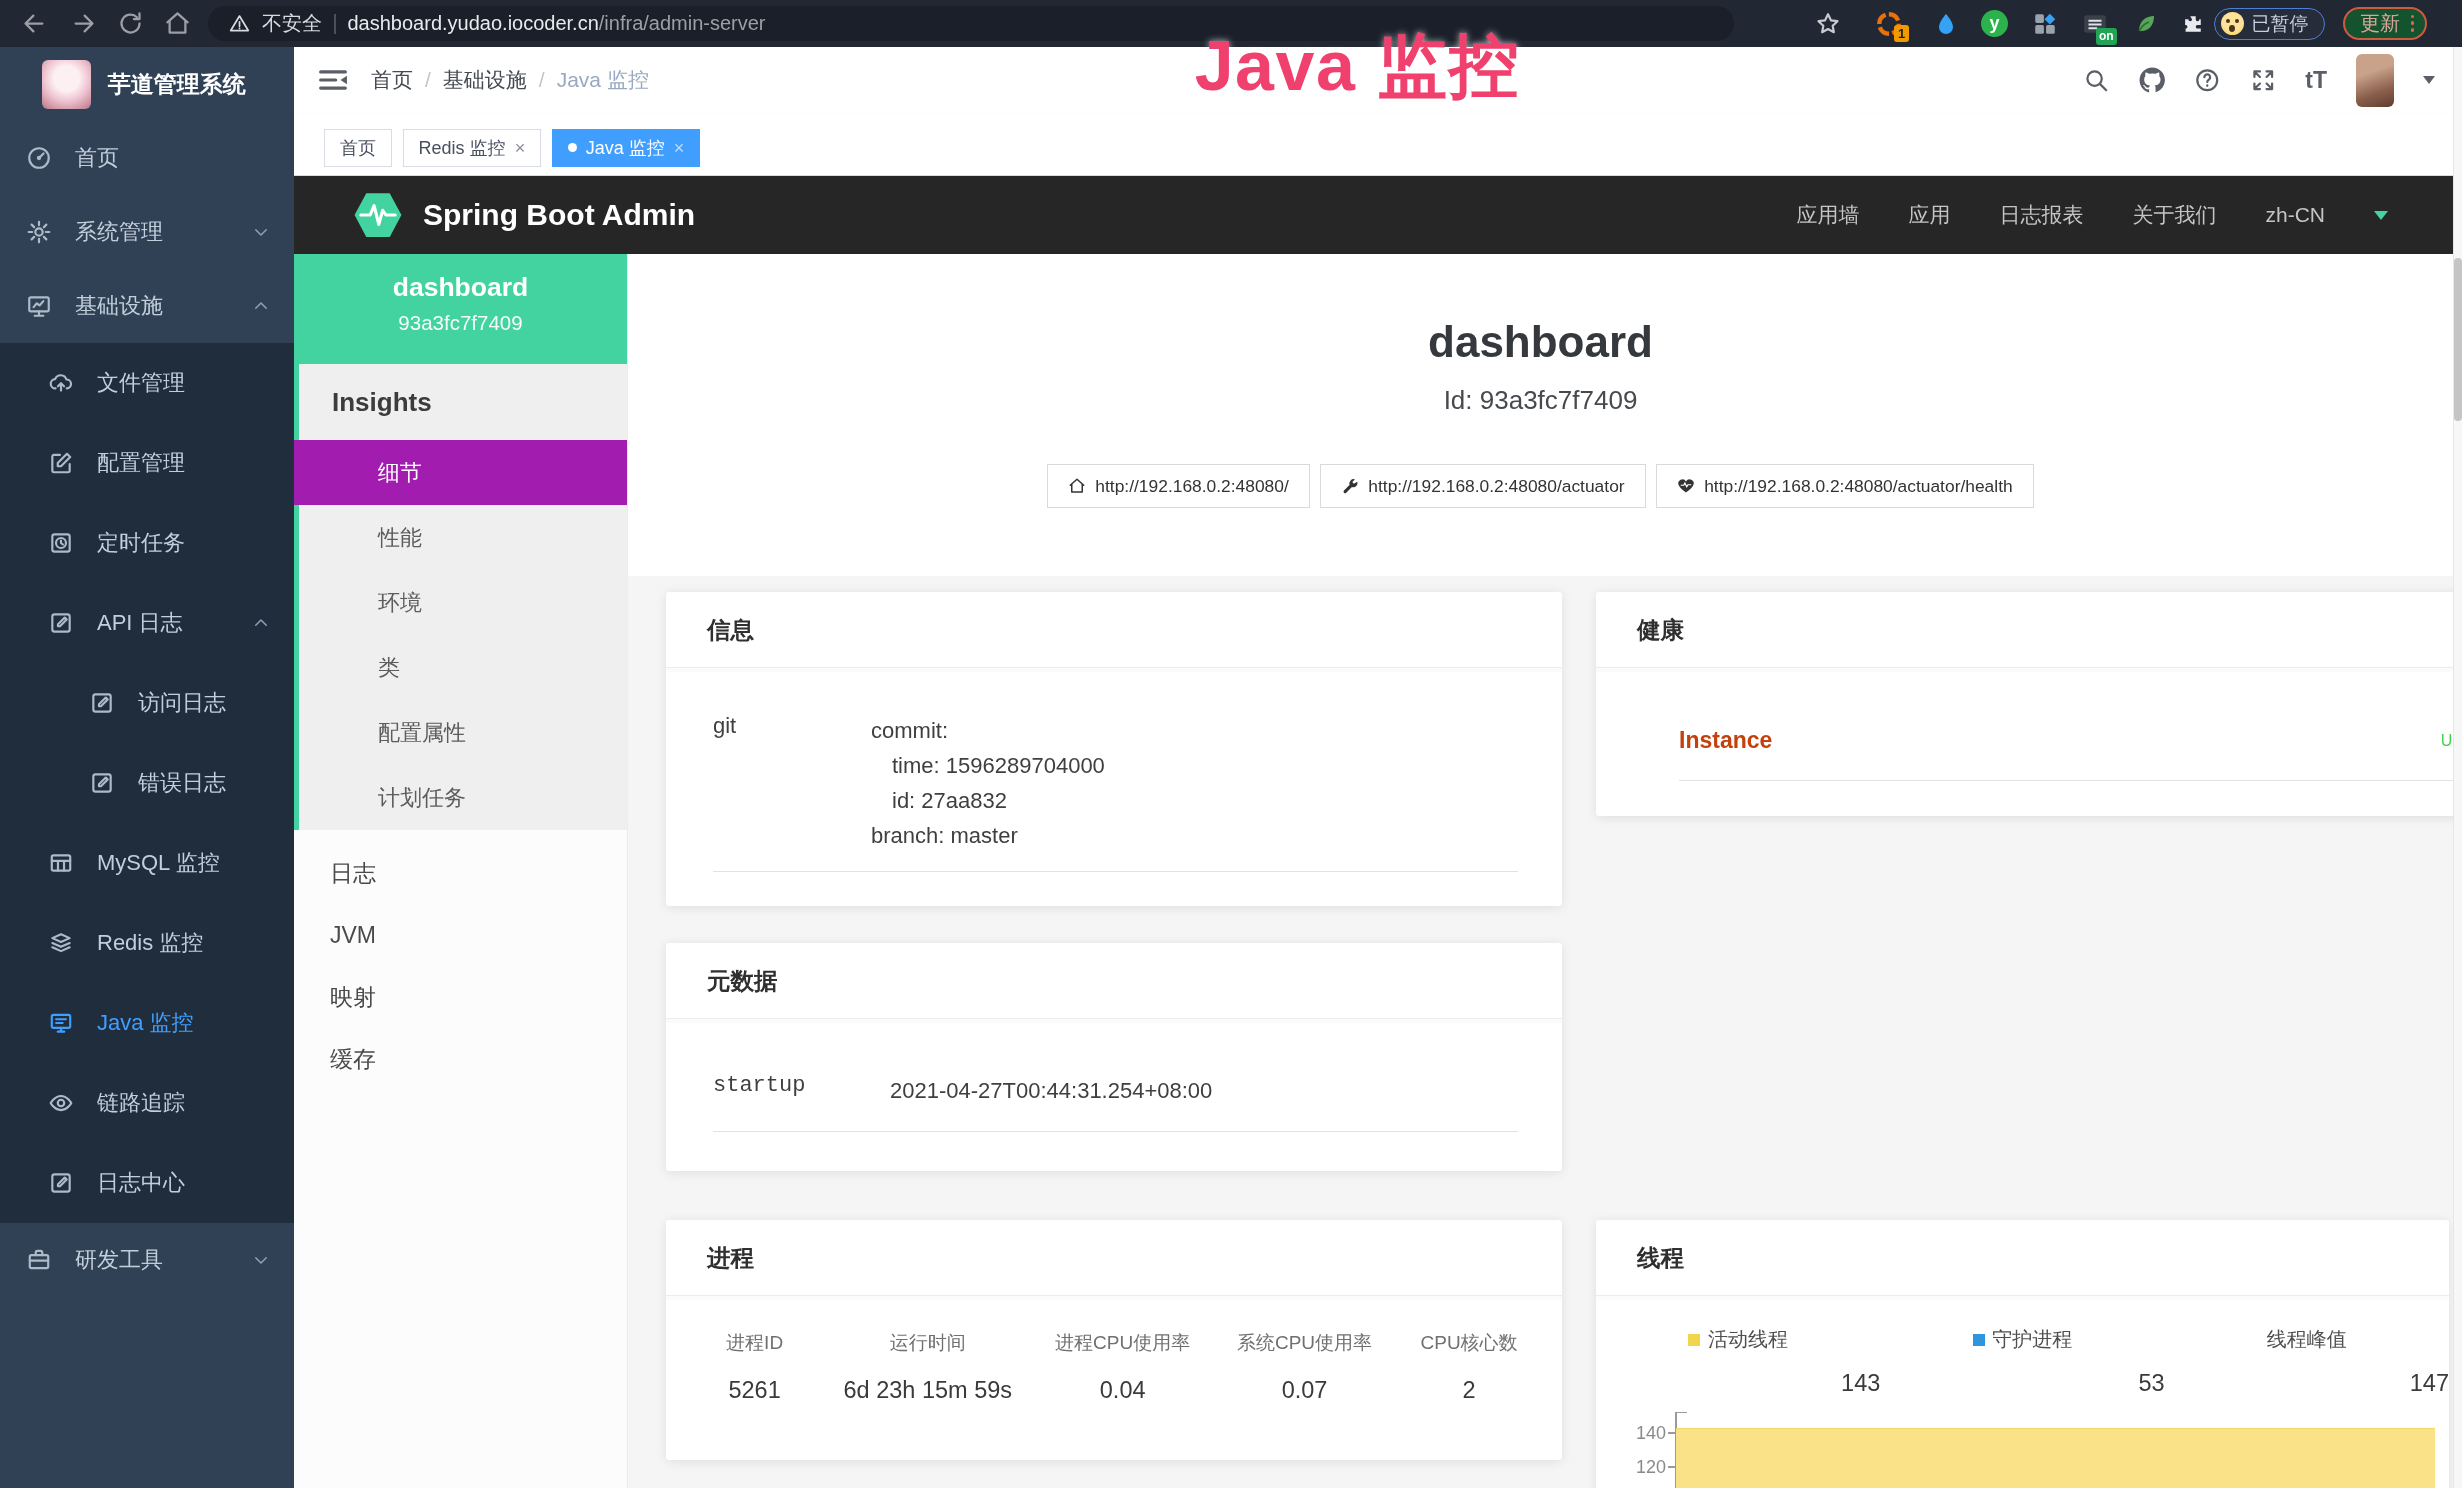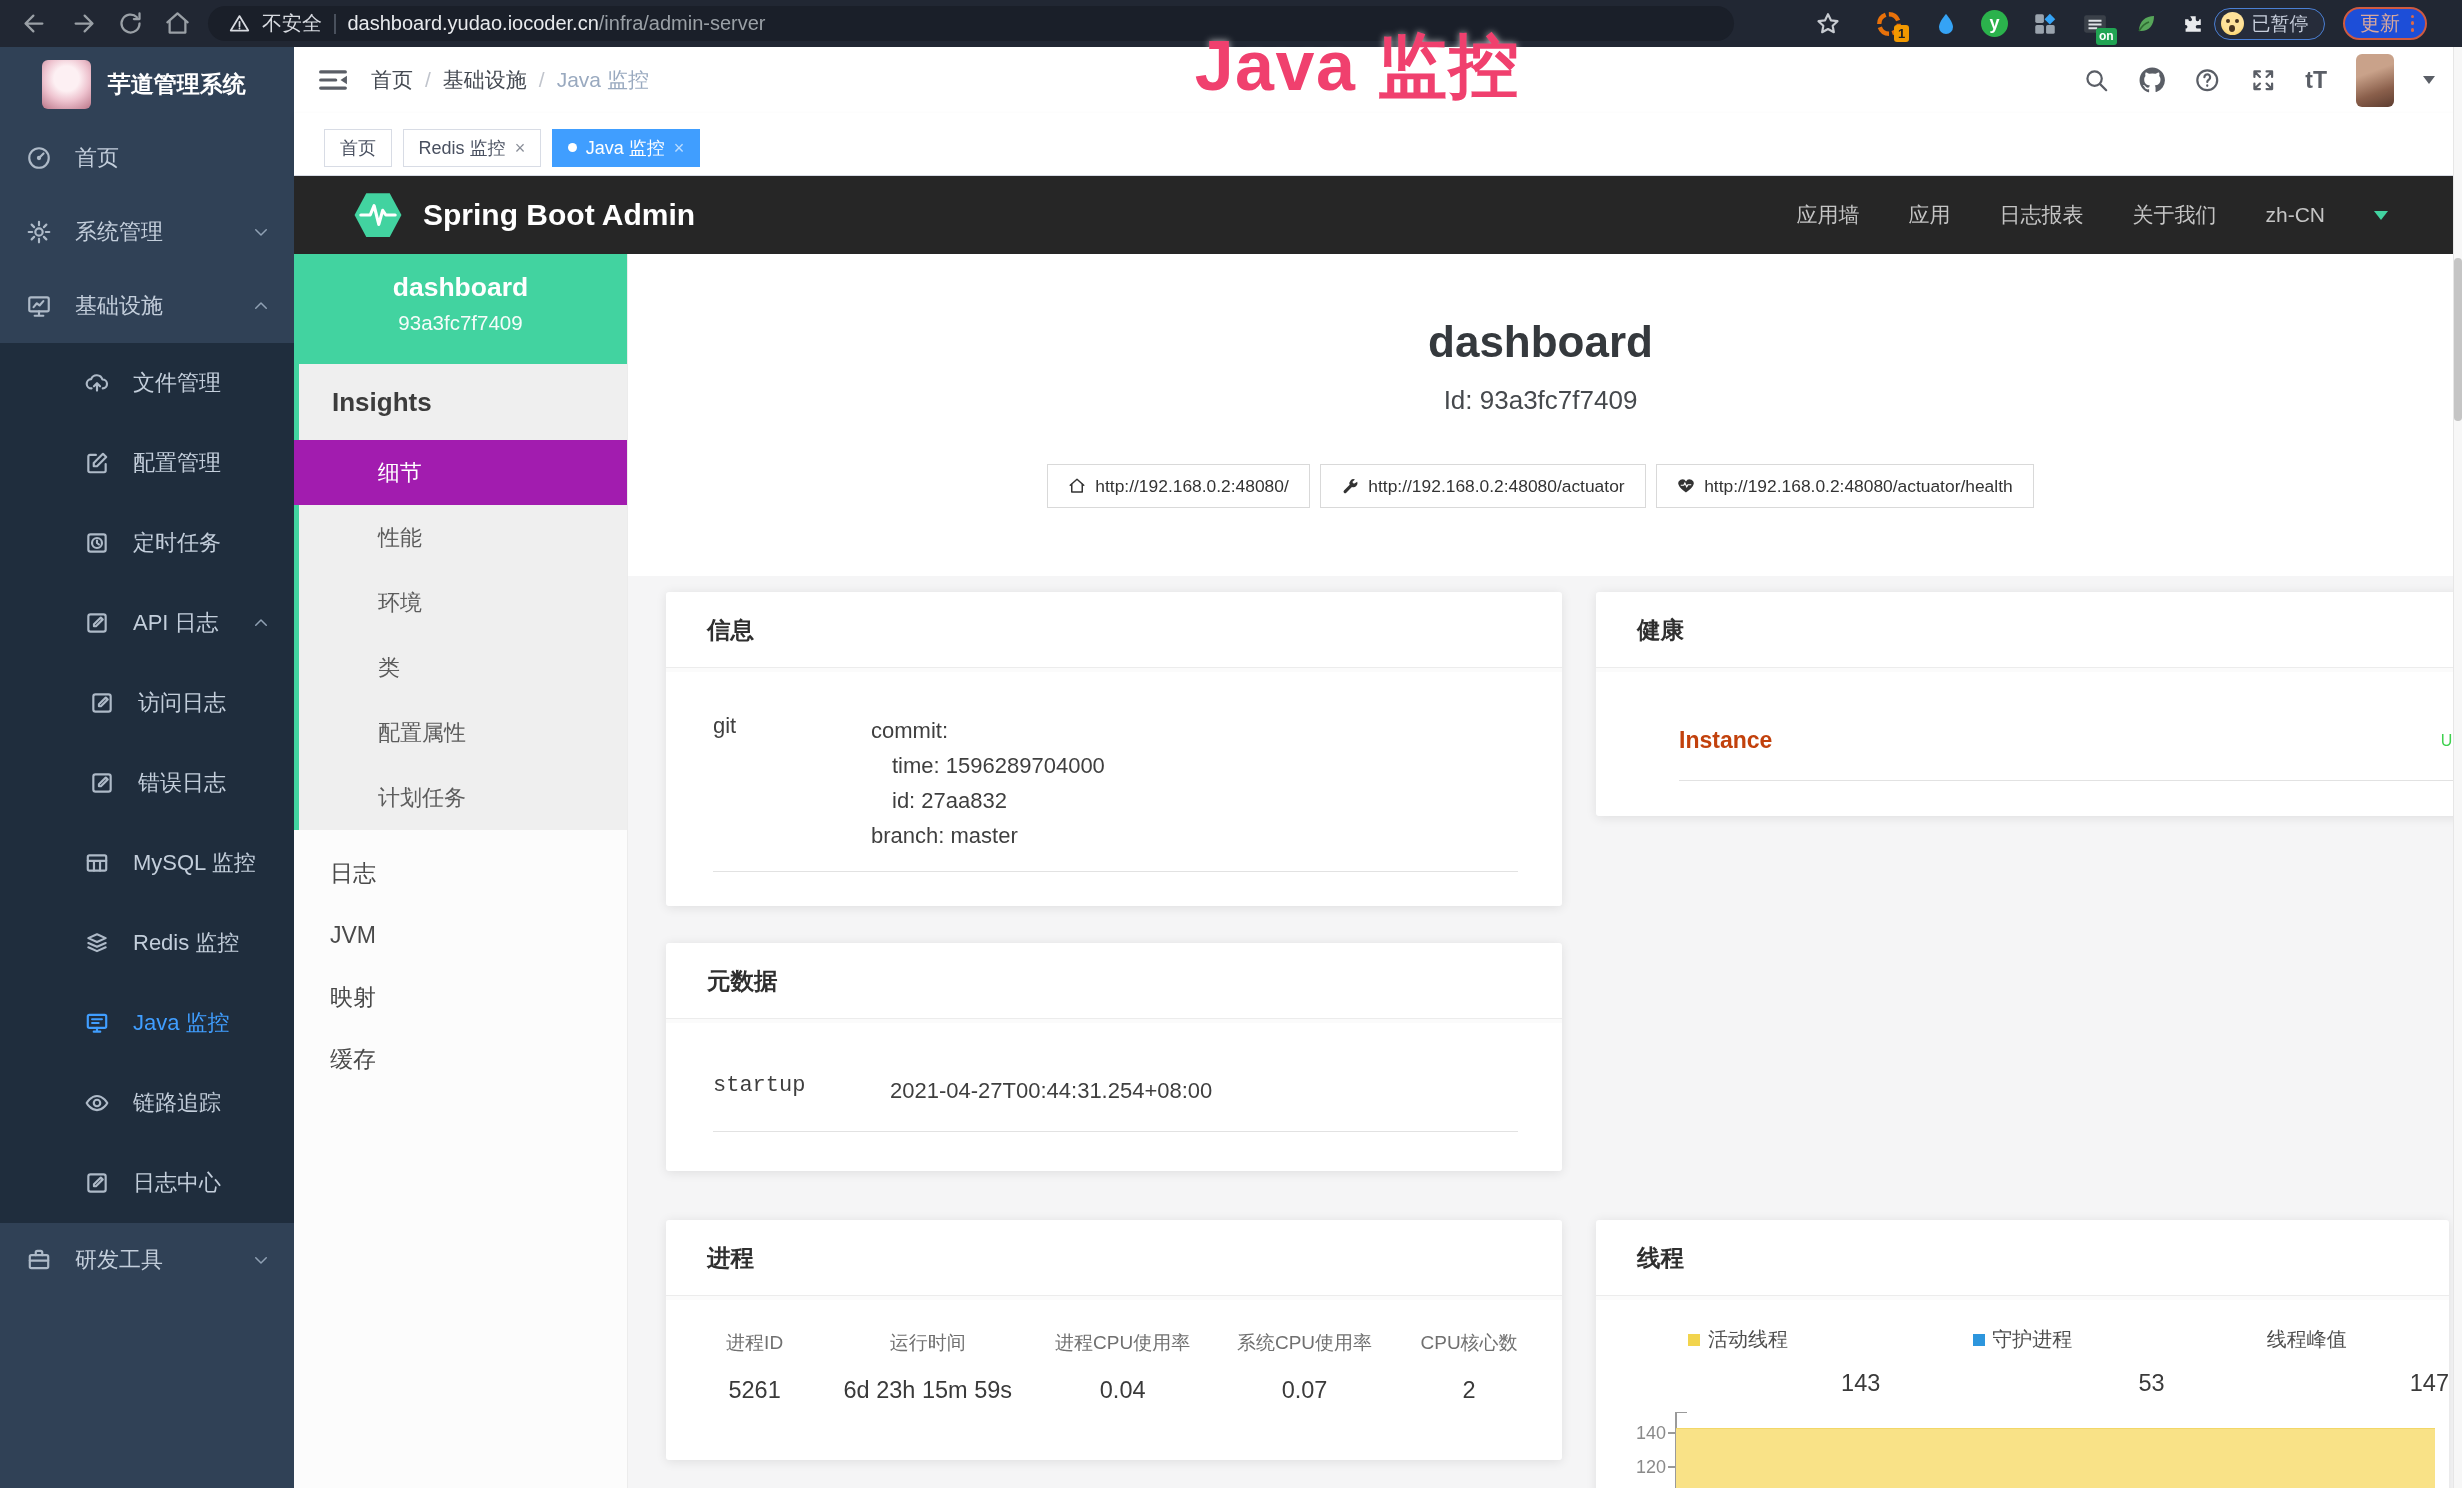--- a/index.html
+++ b/index.html
@@ -17,34 +17,34 @@
 .url-domain{color:#e8eaed;}
 .url-path{color:#9aa0a6;}
 .extbtn{position:absolute;top:10px;width:27px;height:27px;background:none;color:#c7cbd1;cursor:pointer;}
 .badge1{position:absolute;right:-6px;bottom:-4.6px;background:#f29900;color:#232323;font-size:13px;border-radius:3px;padding:0.8px 3.8px;font-weight:bold;}
 .badge-on{position:absolute;right:-7.6px;bottom:-7.6px;background:#21a453;color:#fff;font-size:12px;border-radius:3px;padding:1.5px 3px;font-weight:bold;}
 #paused-pill{position:absolute;left:2214px;top:7.6px;height:32px;border:1.5px solid #4a7fd4;border-radius:16px;background:#262c3a;display:flex;align-items:center;gap:7.6px;padding:0 15px 0 6px;color:#c6cddb;font-size:19px;cursor:pointer;}
 .face{width:23px;height:23px;border-radius:50%;background:radial-gradient(circle at 50% 35%,#ffe29a 0 55%,#f7c948);position:relative;}
 .face::before,.face::after{content:"";position:absolute;top:6.8px;width:3.8px;height:3.8px;border-radius:50%;background:#4a3520;}
 .face::before{left:5.3px}.face::after{right:5.3px}
 .face .mouth{position:absolute;left:8.3px;top:13px;width:6px;height:6.8px;border-radius:50%;background:#4a3520;}
-#update-pill{position:absolute;left:2343px;top:6.8px;height:33px;border:2.3px solid #cf5a41;border-radius:16.7px;background:#1d4ed8;display:flex;align-items:center;gap:10.6px;padding:0 10.6px 0 15px;color:#d8a79c;font-size:20px;cursor:pointer;}
+#update-pill{position:absolute;left:2343px;top:6.8px;height:33px;border:2.3px solid #cf5a41;border-radius:16.7px;background:#14532d;display:flex;align-items:center;gap:10.6px;padding:0 10.6px 0 15px;color:#d8a79c;font-size:20px;cursor:pointer;}
 .vdots{display:flex;flex-direction:column;gap:3px;}
 .vdots i{width:3.8px;height:3.8px;border-radius:50%;background:#d96a4a;}
 
 
 #sidebar{left:0;top:47px;width:294px;height:1442px;background:#304156;}
 #logo-row{height:74px;display:flex;align-items:center;gap:16.7px;padding-left:42px;cursor:pointer;}
 #logo-img{width:49px;height:49px;border-radius:6px;background:radial-gradient(circle at 50% 38%,#fdf0f3 0 32%,#eec3cf 58%,#b97588);}
 #logo-title{color:#fff;font-size:23px;font-weight:bold;}
 .sitem{position:relative;height:74px;display:flex;align-items:center;gap:23px;padding-left:26px;color:#c3cedb;font-size:22px;cursor:pointer;}
 .sitem .mi{width:26px;height:26px;flex:none;color:#aebac8;}
 .chev{position:absolute;right:24px;width:18px;height:18px;color:#90a1b4;}
 #ssub{background:#1f2d3d;}
-#ssub .sitem{height:80px;padding-left:84px;}
+#ssub .sitem{height:80px;padding-left:48px;}
 #ssub .sitem.sub2{padding-left:89px;}
 .sitem.active{color:#409eff;}
 .sitem.active .mi{color:#409eff;}
 
 
 #apphead{left:294px;top:47px;width:2168px;height:66px;background:#fff;display:flex;align-items:center;}
 #hamburger{margin-left:24px;width:30px;height:26px;color:#5a5e66;cursor:pointer;background:none;}
 #crumbs{margin-left:23px;display:flex;align-items:center;gap:12px;font-size:21px;color:#454a52;}
 #crumbs .sep{color:#c0c4cc;}
 #crumbs .cur{color:#99a9bf;}

